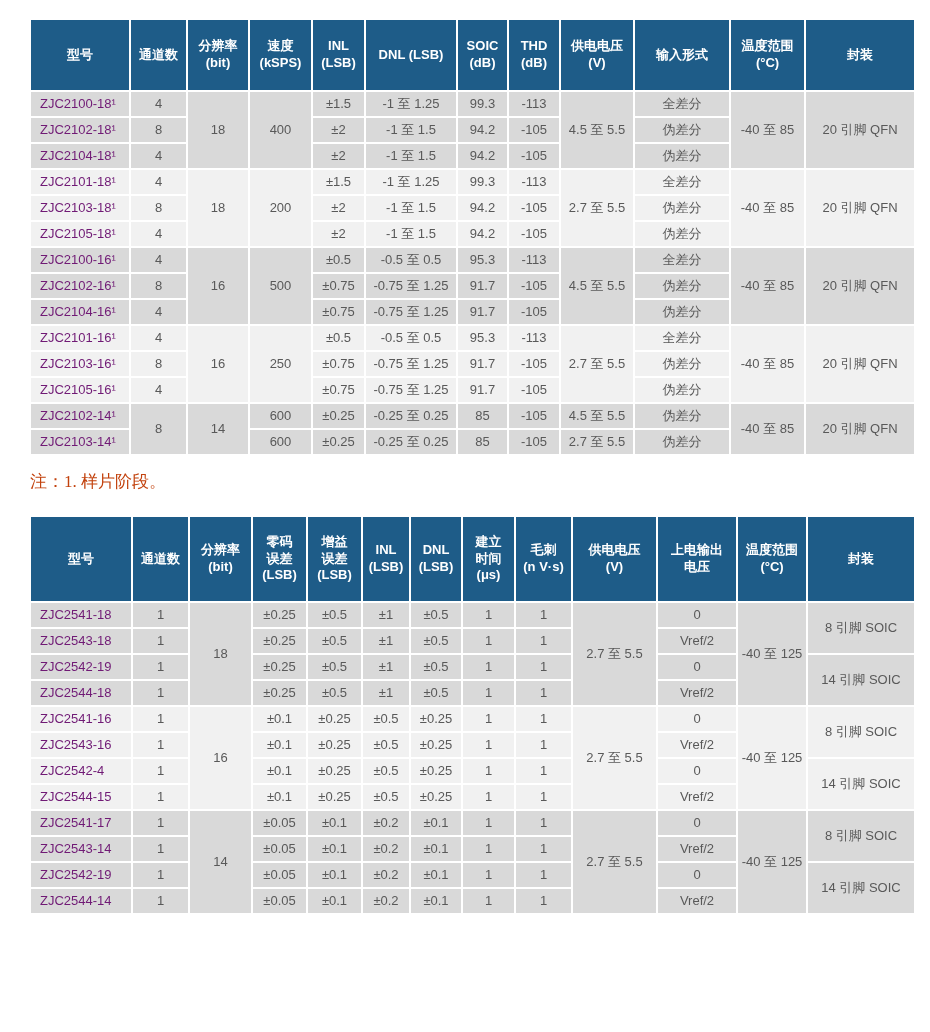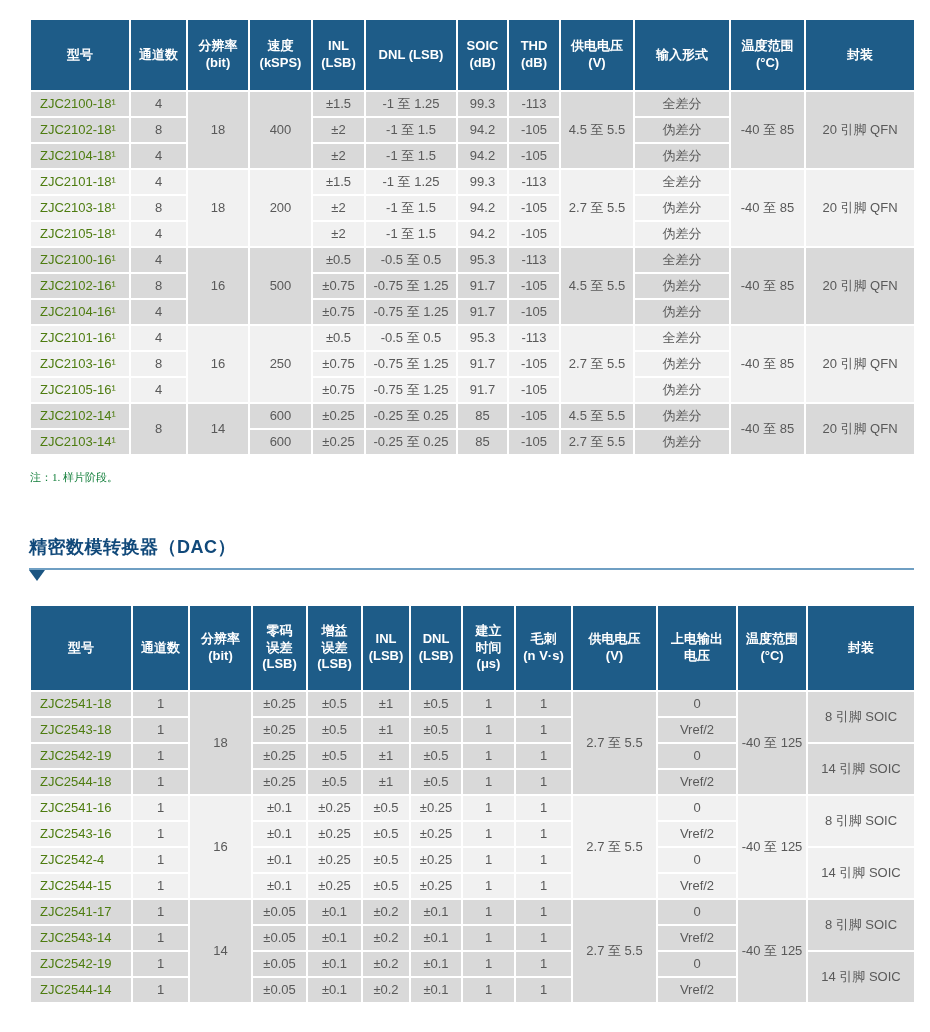--- a/index.html
+++ b/index.html
@@ -23,28 +23,28 @@
   .adc-table th { height:72px; }
   .dac-table th { height:86px; }
 
   td {
     border:2px solid #ffffff;
     font-size:13px; color:#595959;
     text-align:center; vertical-align:middle;
     height:26px; padding:1px 3px; line-height:1.1;
     overflow:hidden; white-space:nowrap;
   }
-  td:first-child { text-align:left; padding-left:9px; color:#4d7c0f; }
+  td:first-child { text-align:left; padding-left:9px; color:#701a75; }
 
   tr.grp-gray  td { background:#d9d9d9; }
   tr.grp-light td { background:#f1f1f1; }
 
   .table-note {
     margin:14px 0 8px 1px;
-    font-size:11px; color:#15803d;
+    font-size:17px; color:#c2410c;
     font-family:"Liberation Serif","DejaVu Serif",serif;
   }
 
   .section { margin-top:50px; }
   .section-title {
     font-size:18px; font-weight:bold; color:#11497a;
     letter-spacing:0.5px;
     font-family:"Liberation Sans","DejaVu Sans",sans-serif;
   }
   .section-rule {
@@ -254,26 +254,20 @@
           <td>85</td>
           <td>-105</td>
           <td>2.7 至 5.5</td>
           <td>伪差分</td>
         </tr>
       </tbody>
   </table>
 
   <p class="table-note">注：1. 样片阶段。</p>
 
-  <div class="section">
-    <h2 class="section-title">精密数模转换器（DAC）</h2>
-    <div class="section-rule">
-      <span class="tri"></span>
-    </div>
-  </div>
 
   <div class="dac-table-wrap">
     <table class="dac-table">
       <colgroup>
         <col style="width:102px">
           <col style="width:57px">
           <col style="width:63px">
         <col style="width:55px">
           <col style="width:55px">
           <col style="width:48px">

